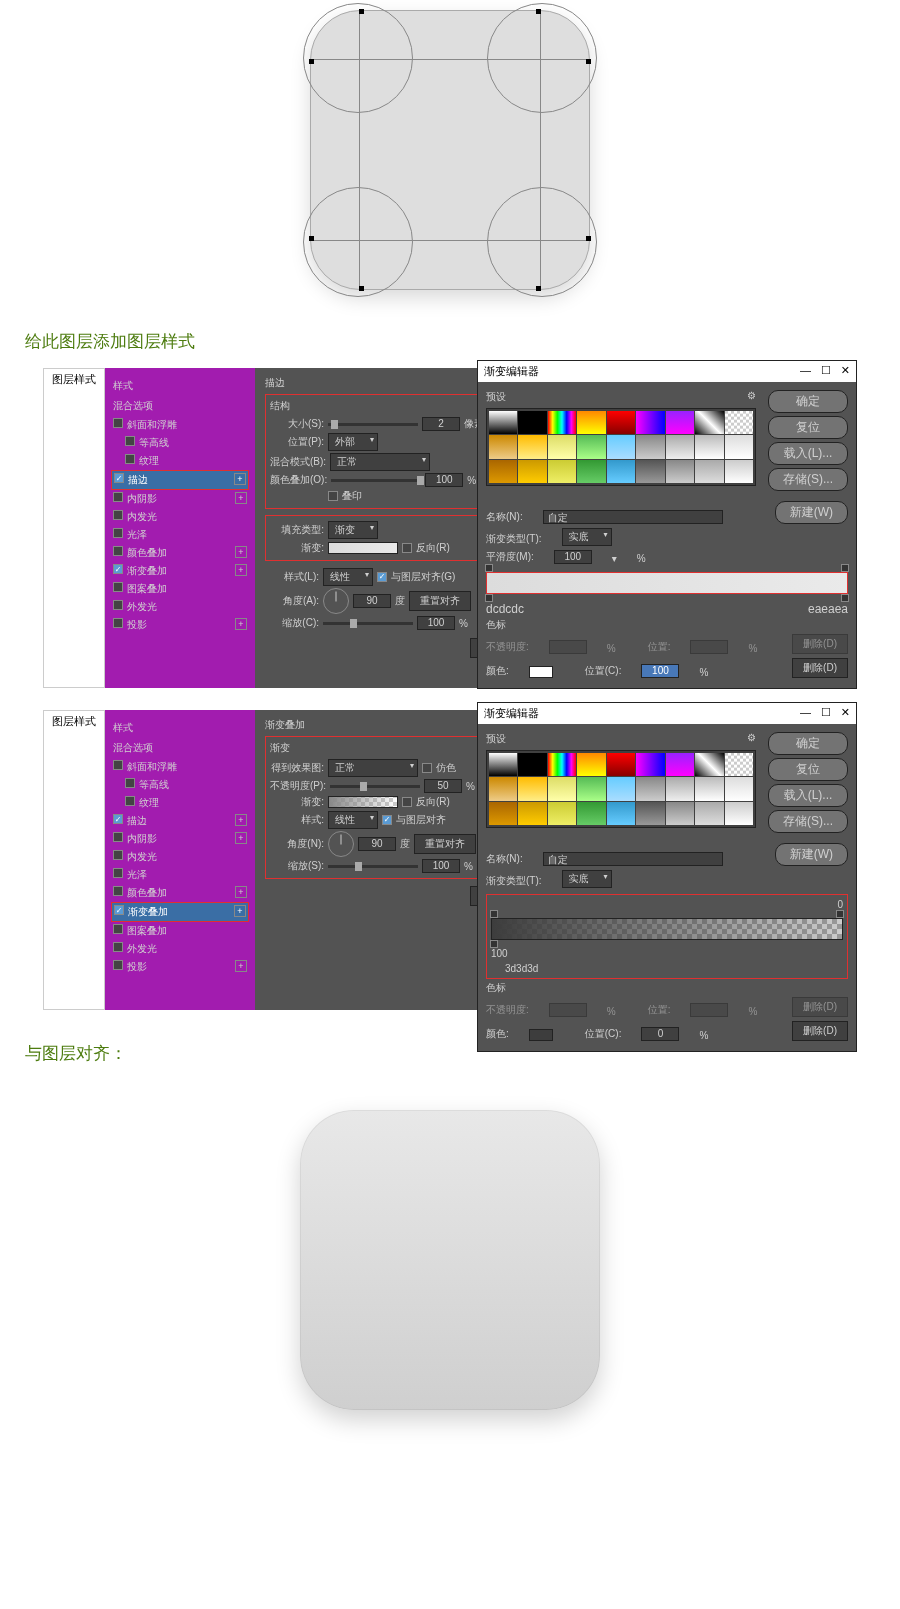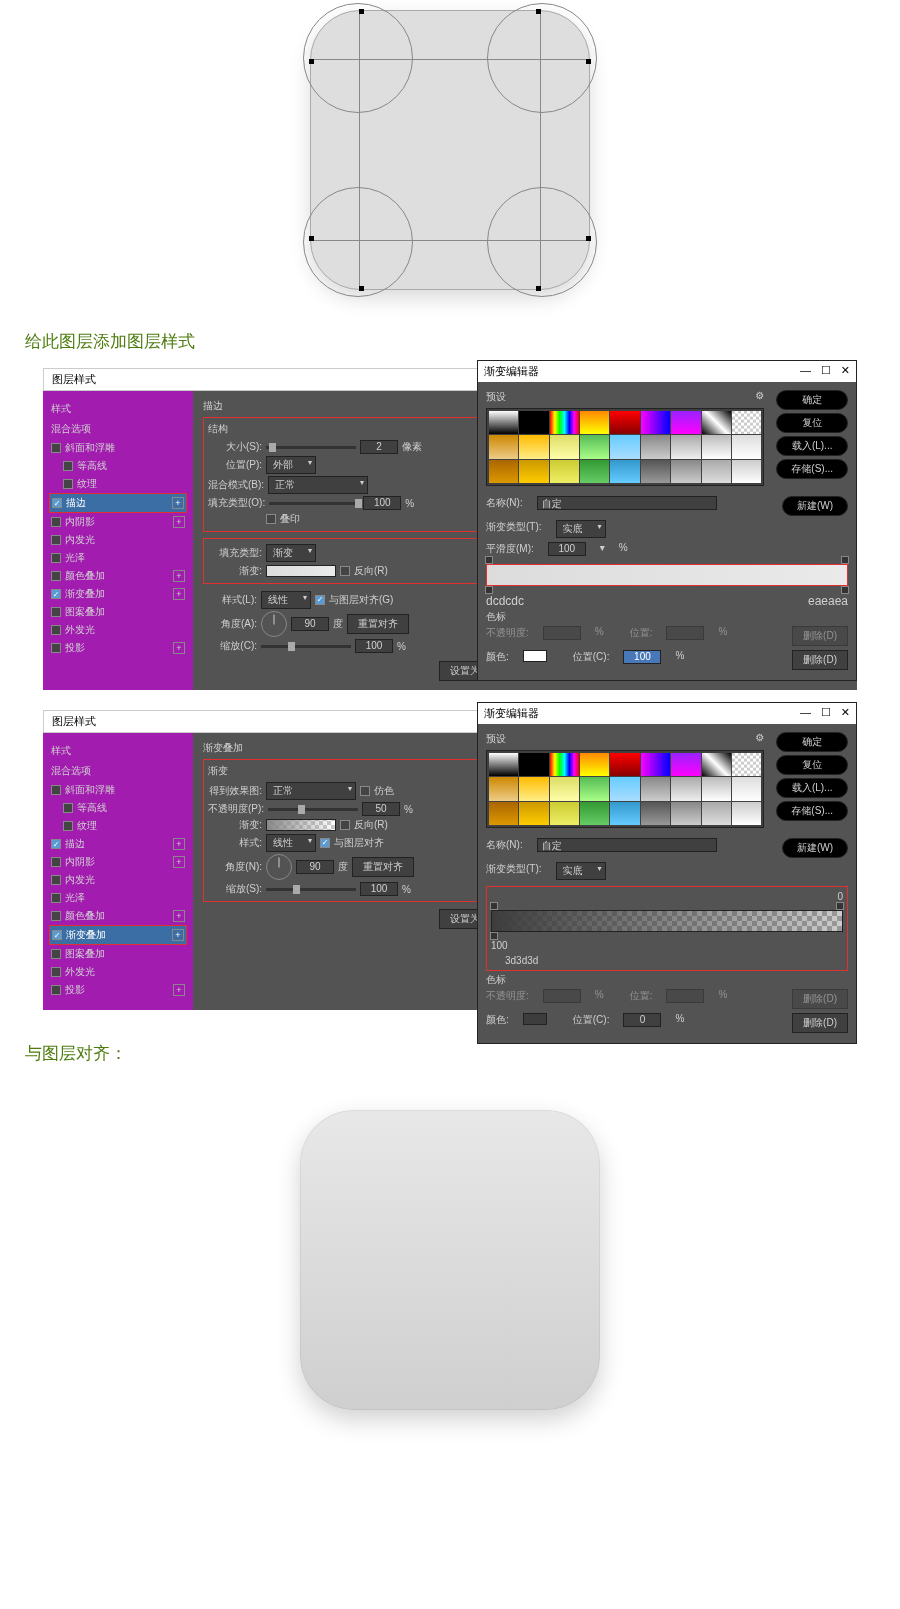--- a/index.html
+++ b/index.html
@@ -6,26 +6,26 @@
 body{background:#fff;width:900px;margin:0 auto;font-size:11px;color:#d0d0d0}
 .canvas{padding:10px 0 30px;text-align:center}
 .icon-construct{width:280px;height:280px;margin:0 auto;background:#dedede;border:1px solid #aaa;border-radius:50px;position:relative;box-shadow:0 8px 20px rgba(0,0,0,.15)}
 .icon-construct::before,.icon-construct::after{content:"";position:absolute;background:#888}
 .guideline-h{position:absolute;left:0;right:0;height:1px;background:#888}
 .guideline-v{position:absolute;top:0;bottom:0;width:1px;background:#888}
 .corner-circle{position:absolute;width:110px;height:110px;border:1px solid #888;border-radius:50%}
 .tl{top:-8px;left:-8px}.tr{top:-8px;right:-8px}.bl{bottom:-8px;left:-8px}.br{bottom:-8px;right:-8px}
 .anchor{position:absolute;width:5px;height:5px;background:#000;border-radius:0}
 .caption{color:#4d7c0f;font-size:17px;padding:10px 25px 15px}
-.dialog{background:#535353;margin:0 43px 22px;position:relative;display:flex;flex-direction:column}
+.dialog{background:#535353;margin:0 43px 22px;position:relative;display:flex;}
 .dialog-title{background:#fff;color:#000;font-size:11px;padding:3px 8px;border:1px solid #ccc}
 .dialog-body{display:flex;flex:1}
 .styles-col{width:150px;background:#a21caf;padding:8px 6px}
 .styles-hdr{color:#d0d0d0;font-size:10px;padding:3px 2px}
-.style-row{display:flex;align-items:center;padding:2px 2px;font-size:10px;color:#d0d0d0;position:relative}
+.style-row{display:flex;padding:2px 2px;font-size:10px;color:#d0d0d0;position:relative}
 .style-row.sub{padding-left:14px}
 .style-row.sel{background:#3a6ea5;color:#fff}
 .style-row .chk{width:10px;height:10px;border:1px solid #888;margin-right:4px;display:inline-flex;align-items:center;justify-content:center;background:#444}
 .style-row .chk.on{background:#5a9bd4}
 .style-row .chk.on::after{content:"✓";font-size:8px;color:#fff}
 .style-row .plus{position:absolute;right:2px;width:12px;height:12px;border:1px solid #888;display:flex;align-items:center;justify-content:center;font-size:9px}
 .redbox{border:1px solid #e03030}
 .mid-col{flex:1;background:#535353;padding:8px 10px;font-size:10px;color:#d0d0d0}
 .mid-col .sect{margin-bottom:6px}
 .mid-col .heading{font-size:10px;margin-bottom:4px}
@@ -45,23 +45,23 @@
 .grad-strip{width:70px;height:12px;background:linear-gradient(90deg,#dcdcdc,#eaeaea);border:1px solid #222}
 .grad-strip.trans{background:linear-gradient(90deg,#888 0%,transparent 100%),repeating-conic-gradient(#ccc 0 25%,#fff 0 50%) 0/8px 8px}
 .editor-overlay{position:absolute;right:0;top:-8px;width:380px;background:#535353;border:1px solid #222}
 .editor-title{background:#fff;color:#000;padding:3px 6px;font-size:11px;display:flex;justify-content:space-between}
 .editor-body{padding:8px;display:flex;gap:12px}
 .presets{flex:1}
 .presets-hdr{font-size:10px;margin-bottom:4px;display:flex;justify-content:space-between}
 .swatch-grid{border:1px solid #222;background:#404040;padding:2px;display:grid;grid-template-columns:repeat(9,1fr);gap:1px;height:78px}
 .sw{height:100%}
 .ed-buttons{display:flex;flex-direction:column;gap:3px}
-.ed-btn{background:#000000;border:1px solid #222;border-radius:10px;color:#d0d0d0;padding:2px 14px;font-size:10px;text-align:center}
+.ed-btn{background:#737373;border:1px solid #222;border-radius:10px;color:#d0d0d0;padding:2px 14px;font-size:12px;text-align:center}
 .ed-lower{padding:0 8px 8px}
-.ed-row{display:flex;align-items:flex-start;gap:14px;font-size:10px;padding:2px 0}
+.ed-row{display:flex;align-items:flex-end;gap:20px;font-size:10px;padding:2px 0}
 .grad-bar{height:22px;background:linear-gradient(90deg,#dcdcdc,#eaeaea);border:1px solid #222;margin:6px 0;position:relative}
 .grad-bar.red{border:1px solid #e03030}
 .grad-bar.dark{background:linear-gradient(90deg,#3d3d3d 0%,rgba(61,61,61,0) 100%),repeating-conic-gradient(#999 0 25%,#ccc 0 50%) 0/10px 10px}
 .stop{position:absolute;width:8px;height:8px;background:#333;border:1px solid #888}
 .stop.top{top:-9px}.stop.bot{bottom:-9px}
 .color-chip{width:24px;height:12px;border:1px solid #222;background:#fff}
 .result-icon{width:300px;height:300px;margin:20px auto;border-radius:54px;background:linear-gradient(180deg,#e8e8e8 0%,#cfcfcf 100%);box-shadow:0 10px 24px rgba(0,0,0,.18),inset 0 0 0 1px rgba(0,0,0,.05)}
 .gear-icon::before{content:"⚙";font-size:10px}
 .win-ctrl{display:flex;gap:10px;font-size:11px;color:#000}
 </style>
@@ -165,21 +165,21 @@
           </div>
         <div class="ctrl-row">
             <label>位置(P):</label>
             <span class="dd">外部</span>
           </div>
         <div class="ctrl-row">
             <label>混合模式(B):</label>
             <span class="dd" style="min-width:100px">正常</span>
           </div>
         <div class="ctrl-row">
-            <label>填充类型(O):</label>
+            <label>颜色叠加(O):</label>
             <div class="slider" style="--p:95%"></div>
             <span class="num-input">100</span>
             <span>%</span>
           </div>
         <div class="ctrl-row" style="padding-left:58px">
             <span class="chk2"></span>
             <span>叠印</span>
           </div>
       </div>
       <div class="sect redbox" style="padding:4px">

